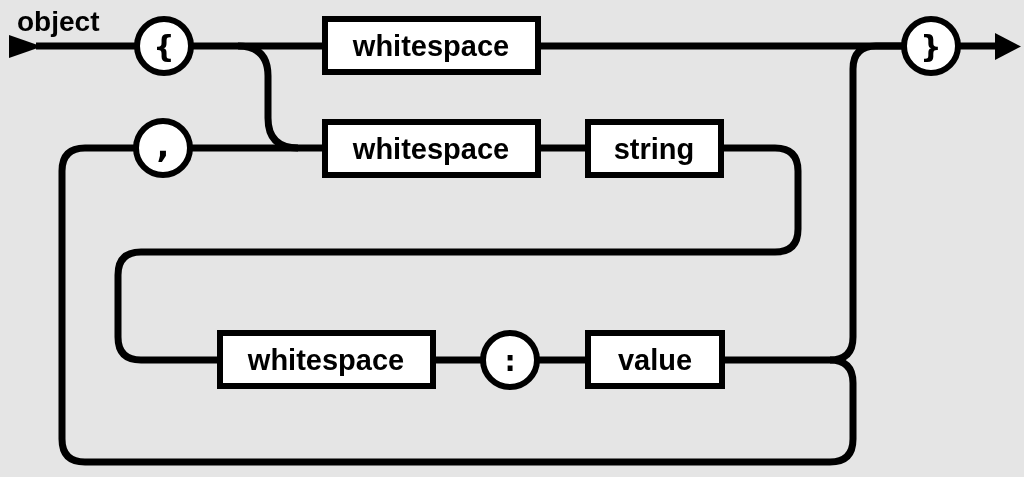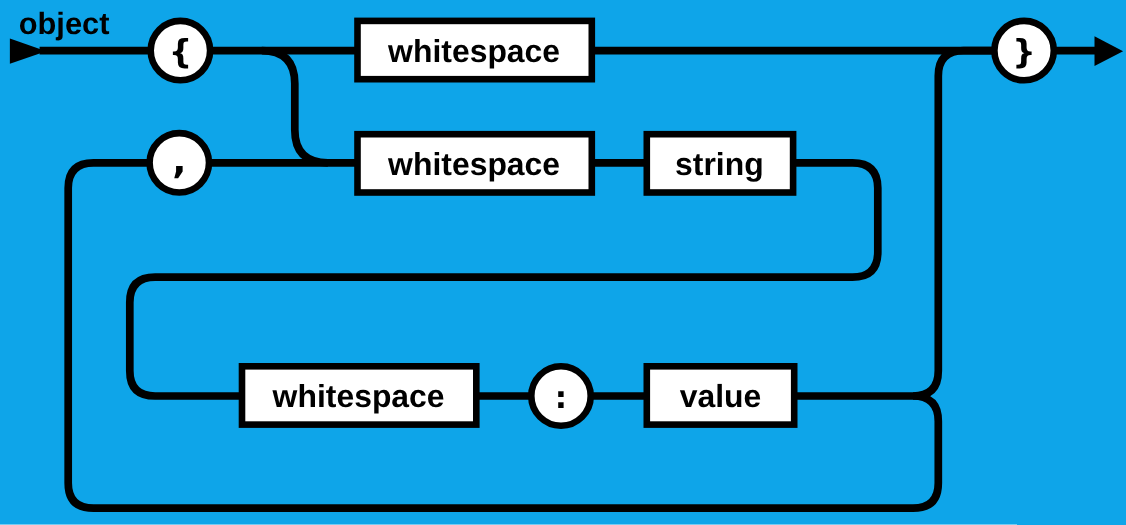--- a/index.html
+++ b/index.html
@@ -8,21 +8,21 @@
     background: #ffffff;
     width: 1024px;
     height: 477px;
     overflow: hidden;
     font-family: "Liberation Sans", sans-serif;
   }
   .diagram-wrap {
     position: relative;
     width: 1024px;
     height: 477px;
-    background: #0ea5e9;
+    background: #e5e5e5;
   }
   svg { display: block; }
   .track {
     fill: none;
     stroke: #000000;
     stroke-width: 7;
     stroke-linecap: butt;
     stroke-linejoin: round;
   }
   .node-box {

